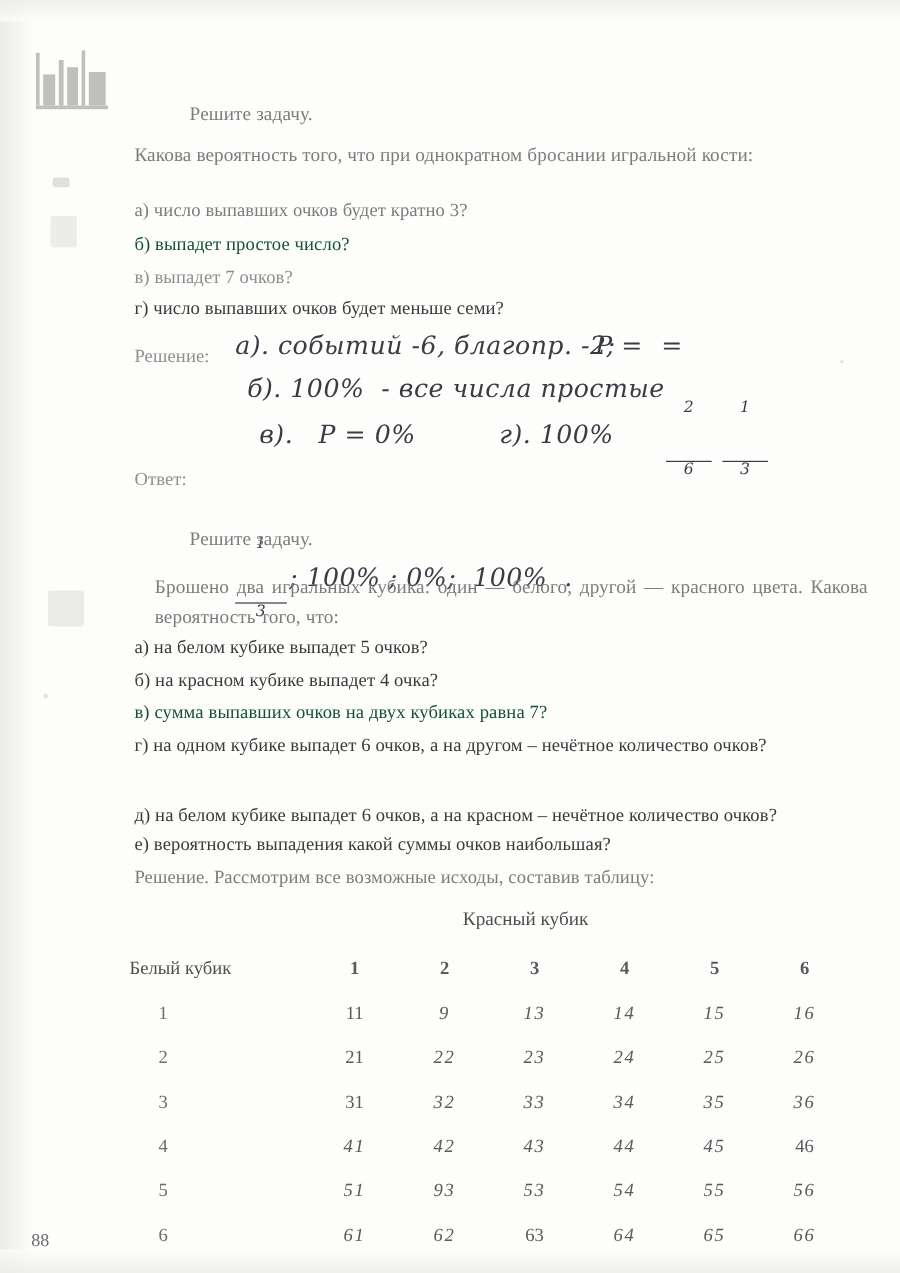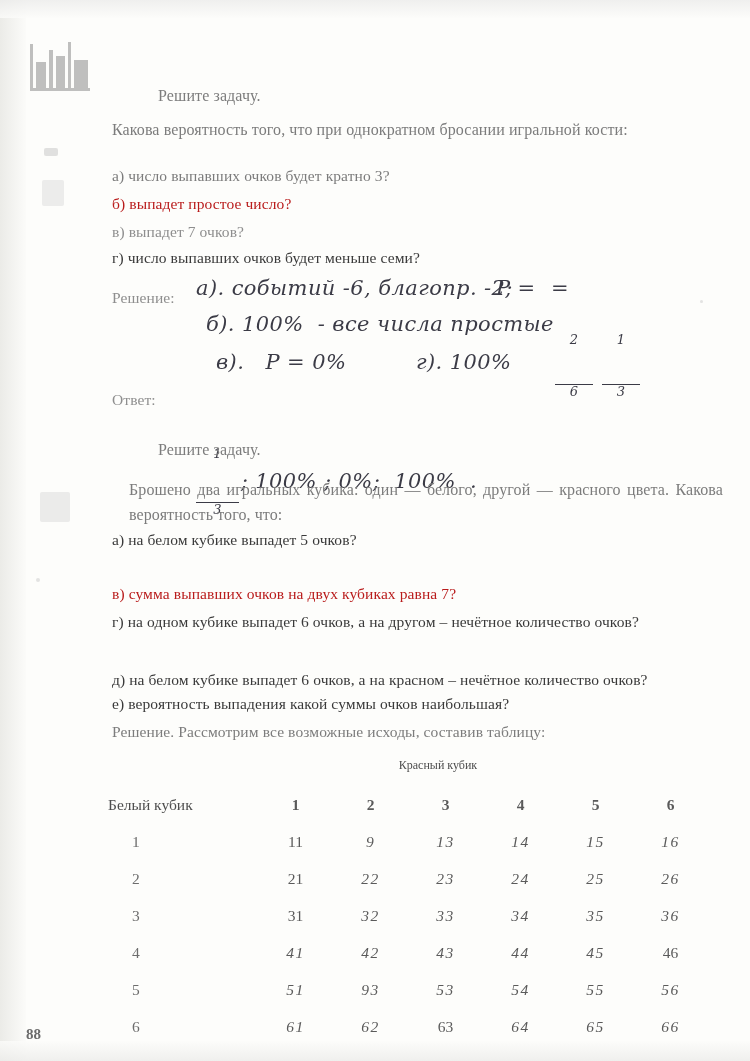--- a/index.html
+++ b/index.html
@@ -63,21 +63,21 @@
     opacity: .45;
     border-radius: 2px;
   }
 
   
   .printed {
     position: absolute;
     font-family: "Liberation Serif", serif;
     font-size: 15.5px;
     line-height: 1.25;
-    color: #b91c1c;
+    color: #14532d;
     letter-spacing: .1px;
     white-space: pre;
   }
   .printed.faded  { color: #7c7c7c; }
   .printed.faded2 { color: #8e8e8e; }
   .printed.dark   { color: #3a3a3a; text-align: center; }
   .printed.justify {
     white-space: normal;
     text-align: justify;
   }
@@ -121,21 +121,21 @@
   
   .table-wrap {
     position: absolute;
     left: 108px;
     top: 758px;
     width: 600px;
   }
   .tbl-title {
     text-align: center;
     font-family: "Liberation Serif", serif;
-    font-size: 12px;
+    font-size: 16px;
     color: #4e4e4e;
     margin-left: 60px;
   }
   table.dice {
     border-collapse: collapse;
     width: 600px;
     margin-top: 14px;
   }
   table.dice th, table.dice td {
     border: none;
@@ -172,21 +172,20 @@
     color: #5c5c5c;
   }
 
   .page-num {
     position: absolute;
     left: 26px;
     bottom: 18px;
     font-family: "Liberation Serif", serif;
     font-size: 15px;
     color: #6b6b6b;
-    font-weight: bold;
   }
 
   .speck {
     position: absolute;
     background: #c9c9c9;
     border-radius: 50%;
     opacity: .5;
   }
 </style>
 </head>
@@ -251,20 +250,21 @@
       <span class="num">1</span>
       <span class="den">3</span>
     </span><span>; 100% ; 0%;  100%  .</span>
   </div>
 
   <div class="printed faded" style="left:158px; top:440px; font-size:16px;">Решите задачу.</div>
 
   <div class="printed faded justify" style="left:112px; top:478px; width:594px; font-size:16px; line-height:1.55;margin-left:17px;">Брошено два игральных кубика: один — белого, другой — красного цвета. Какова вероятность того, что:</div>
 
   <div class="printed dark" style="left:112px; top:530px;">а) на белом кубике выпадет 5 очков?</div>
+  <div class="printed dark" style="left:112px; top:558px;">б) на красном кубике выпадет 4 очка?</div>
   <div class="printed" style="left:112px; top:584px;">в) сумма выпавших очков на двух кубиках равна 7?</div>
   <div class="printed dark justify" style="left:112px; top:610px; width:594px; line-height:1.6;">г) на одном кубике выпадет 6 очков, а на другом – нечётное количество очков?</div>
   <div class="printed dark justify" style="left:112px; top:668px; width:594px; line-height:1.6;">д) на белом кубике выпадет 6 очков, а на красном – нечётное количество очков?</div>
   <div class="printed dark" style="left:112px; top:694px;">е) вероятность выпадения какой суммы очков наибольшая?</div>
   <div class="printed faded" style="left:112px; top:722px;">Решение. Рассмотрим все возможные исходы, составив таблицу:</div>
 
   <div class="table-wrap">
     <div class="tbl-title">Красный кубик</div>
     <table class="dice">
       <thead>

